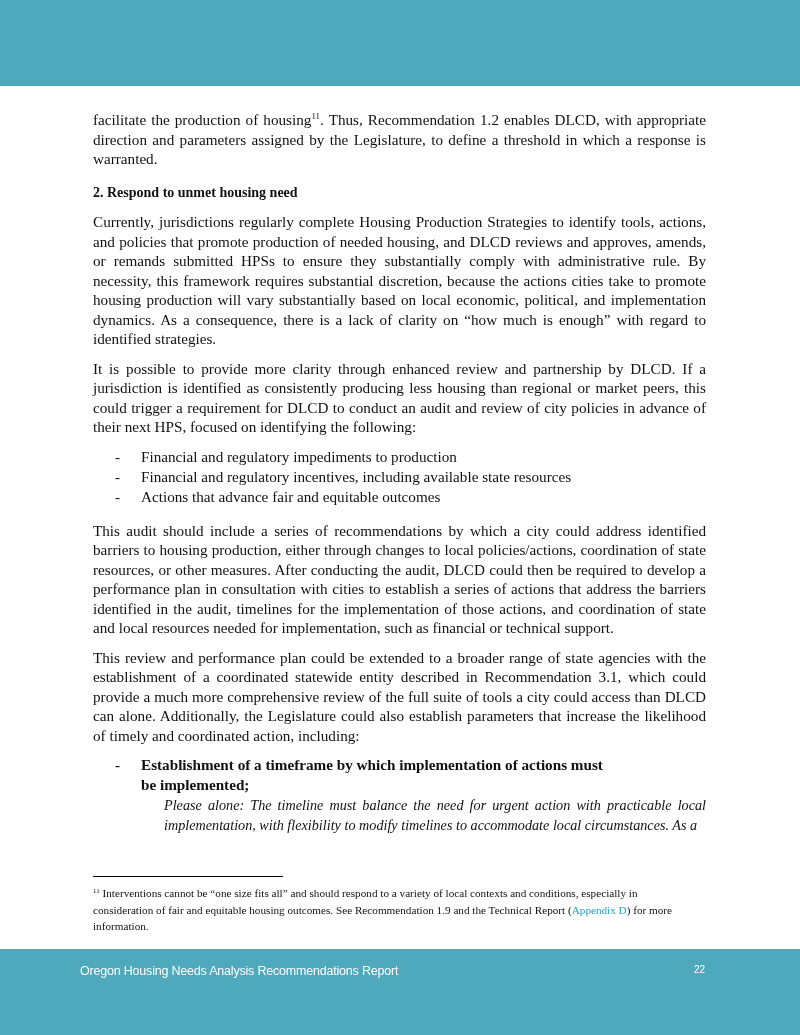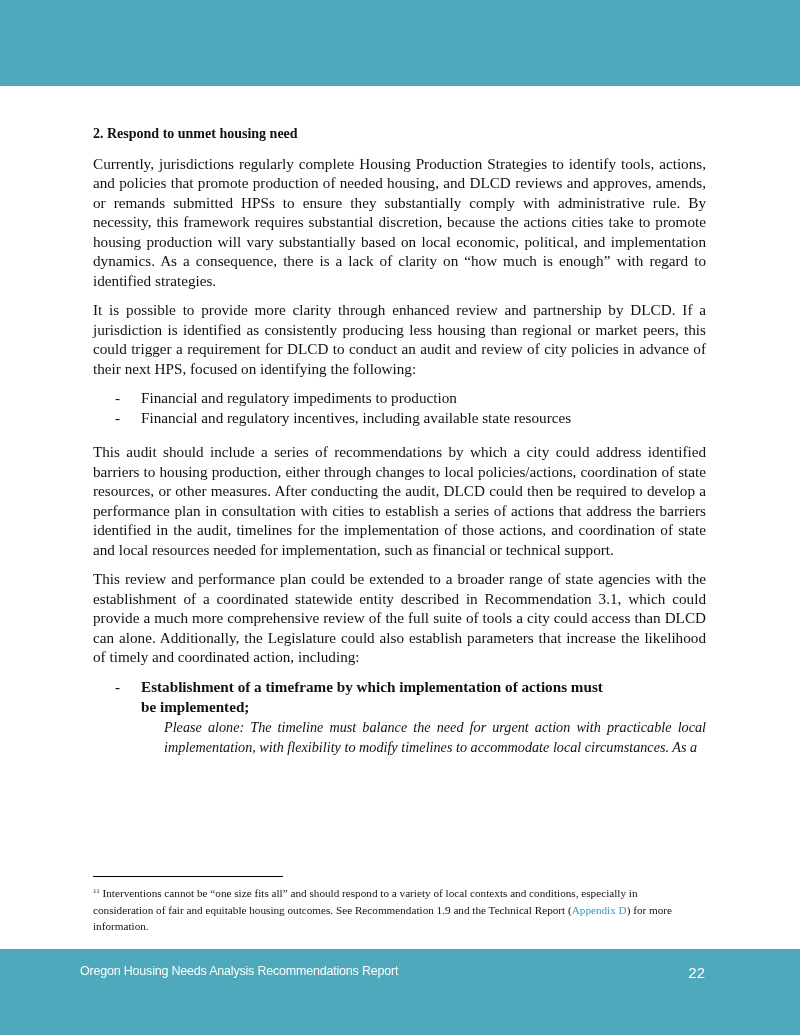--- a/index.html
+++ b/index.html
@@ -19,21 +19,21 @@
     text-decoration: underline;
   }
   .footer-title {
     position: absolute; left: 80px; top: 15px;
     font-family: "Liberation Sans", "DejaVu Sans", sans-serif;
     font-size: 12.5px; color: #ffffff; letter-spacing: -0.2px;
   }
   .footer-page {
     position: absolute; right: 95px; top: 15px;
     font-family: "Liberation Sans", "DejaVu Sans", sans-serif;
-    font-size: 15px; color: #ffffff;
+    font-size: 10px; color: #ffffff;
   }
   .content {
     position: absolute; left: 93px; top: 110px; width: 613px;
     font-family: "Liberation Serif", "DejaVu Serif", serif;
     font-size: 15.2px; line-height: 19.5px;
   }
   p { margin: 0 0 10px 0; text-align: justify; }
   h2 { font-size: 14px; font-weight: bold; margin: 14px 0 10px 0; line-height: 19.5px; }
   sup { font-size: 9px; line-height: 0; vertical-align: 6px; }
   ul.dash { list-style: none; margin: 2px 0 14px 0; padding: 0; }
@@ -54,29 +54,31 @@
   }
   .footnote sup { font-size: 7px; vertical-align: 4px; }
   .footnote a { color: #2a9fc1; }
 </style>
 </head>
 <body>
 
 <div class="header-band"></div>
 
 <div class="content">
+  <p><span>facilitate the production of housing</span><sup>11</sup><span>. Thus, Recommendation 1.2 enables DLCD, with appropriate direction and parameters assigned by the Legislature, to define a threshold in which a response is warranted.</span></p>
 
   <h2>2. Respond to unmet housing need</h2>
 
   <p>Currently, jurisdictions regularly complete Housing Production Strategies to identify tools, actions, and policies that promote production of needed housing, and DLCD reviews and approves, amends, or remands submitted HPSs to ensure they substantially comply with administrative rule. By necessity, this framework requires substantial discretion, because the actions cities take to promote housing production will vary substantially based on local economic, political, and implementation dynamics. As a consequence, there is a lack of clarity on “how much is enough” with regard to identified strategies.</p>
   <p>It is possible to provide more clarity through enhanced review and partnership by DLCD. If a jurisdiction is identified as consistently producing less housing than regional or market peers, this could trigger a requirement for DLCD to conduct an audit and review of city policies in advance of their next HPS, focused on identifying the following:</p>
 
   <ul class="dash">
     <li>Financial and regulatory impediments to production</li>
     <li>Financial and regulatory incentives, including available state resources</li>
+    <li>Actions that advance fair and equitable outcomes</li>
   </ul>
 
   <p>This audit should include a series of recommendations by which a city could address identified barriers to housing production, either through changes to local policies/actions, coordination of state resources, or other measures. After conducting the audit, DLCD could then be required to develop a performance plan in consultation with cities to establish a series of actions that address the barriers identified in the audit, timelines for the implementation of those actions, and coordination of state and local resources needed for implementation, such as financial or technical support.</p>
   <p>This review and performance plan could be extended to a broader range of state agencies with the establishment of a coordinated statewide entity described in Recommendation 3.1, which could provide a much more comprehensive review of the full suite of tools a city could access than DLCD can alone. Additionally, the Legislature could also establish parameters that increase the likelihood of timely and coordinated action, including:</p>
 
   <ul class="dash" style="margin-bottom:0; margin-top:6px;">
     <li style="padding-right:100px;font-weight:bold;">Establishment of a timeframe by which implementation of actions must be implemented;</li>
   </ul>
   <div class="note">Please alone: The timeline must balance the need for urgent action with practicable local implementation, with flexibility to modify timelines to accommodate local circumstances. As a</div>
 </div>

